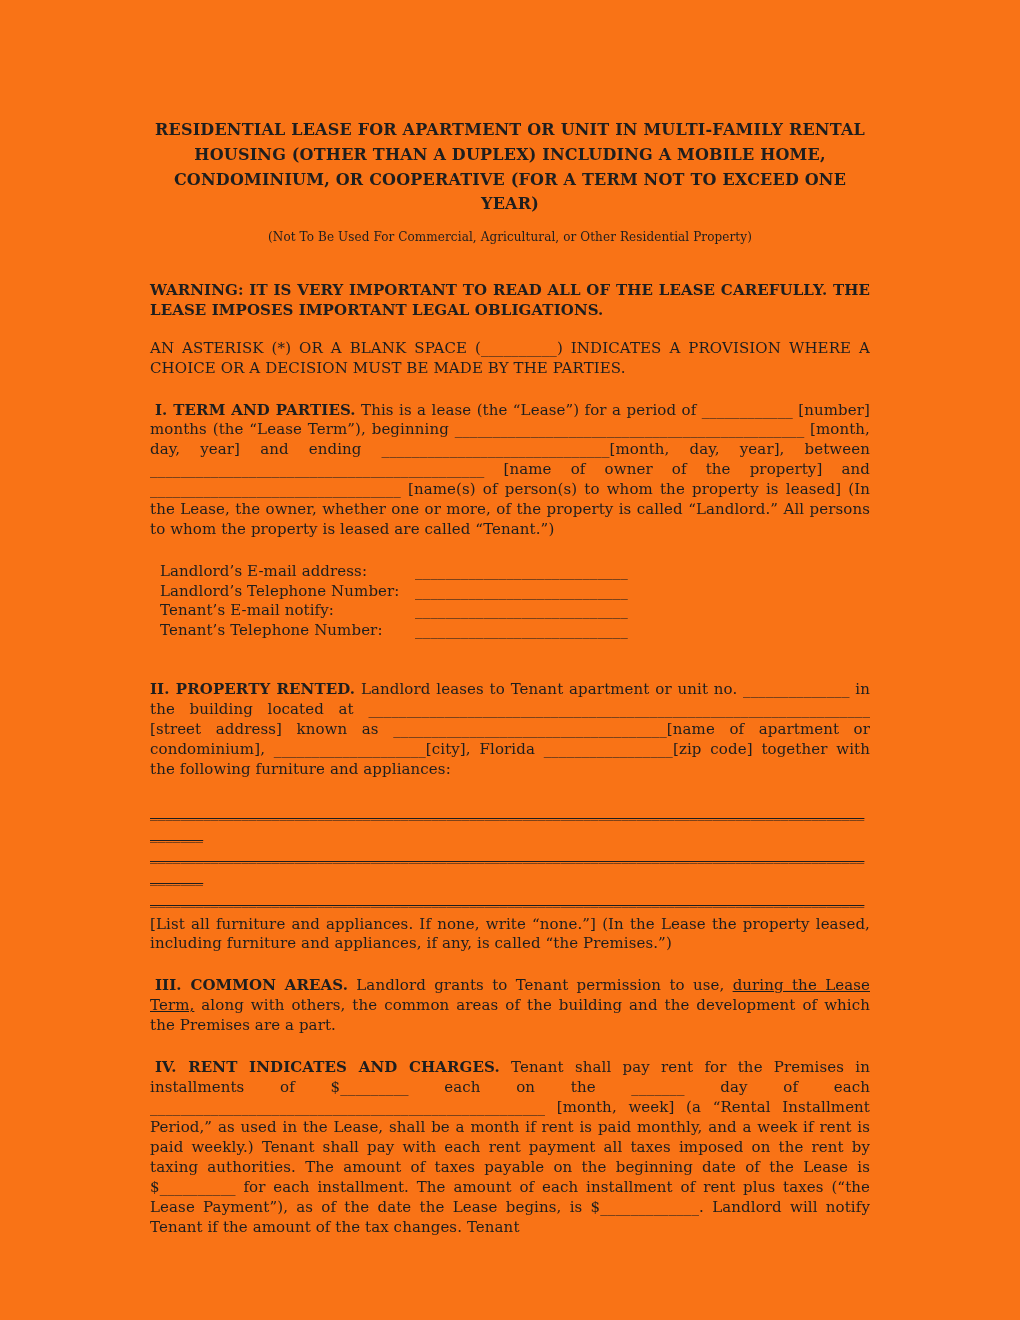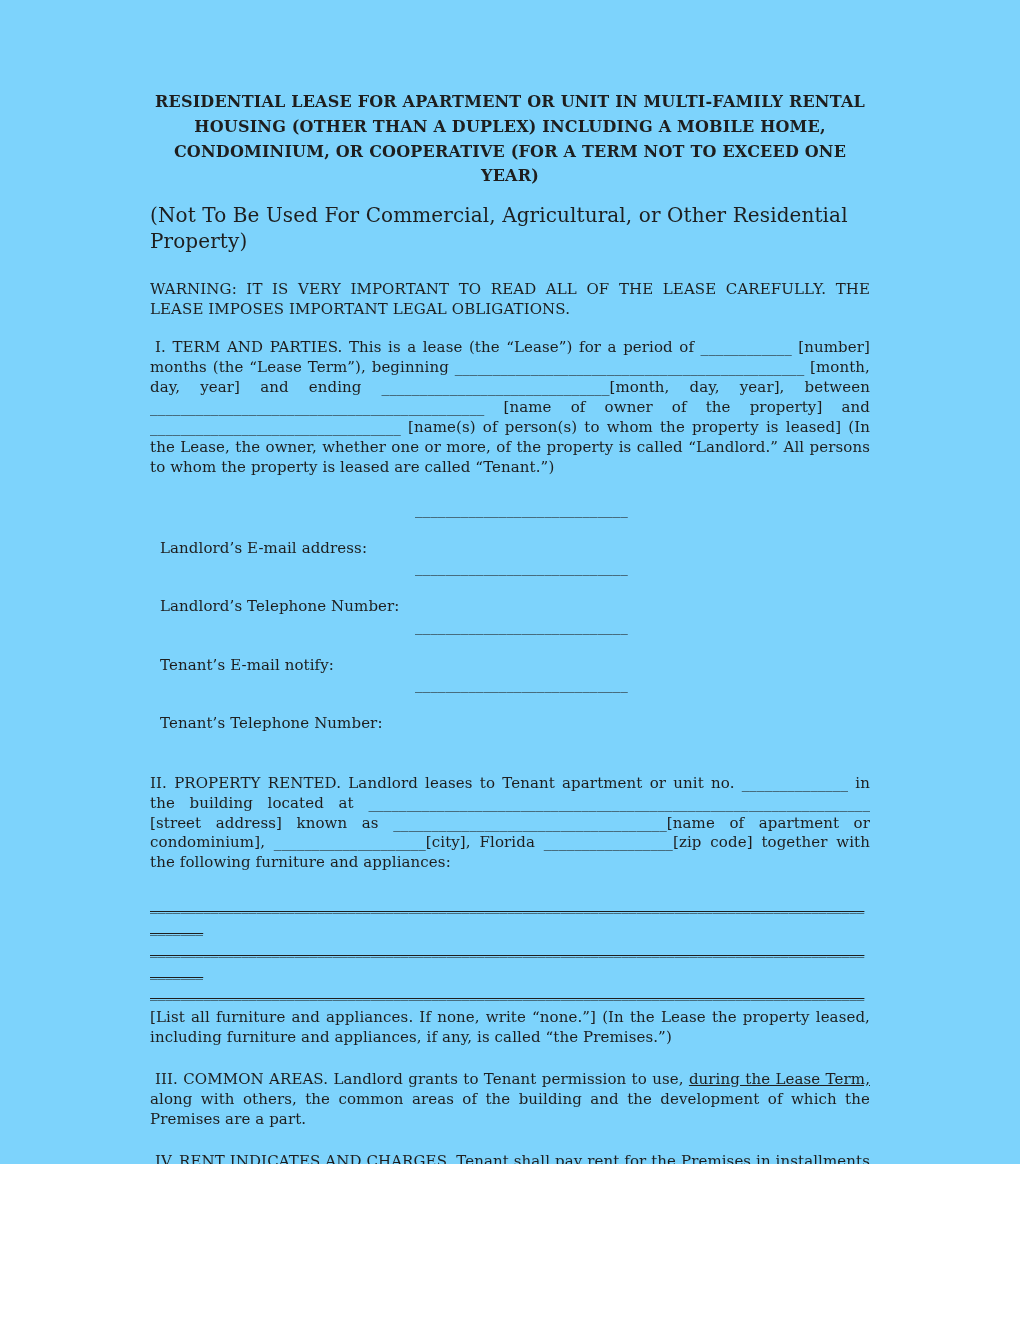--- a/index.html
+++ b/index.html
@@ -3,68 +3,67 @@
 <meta charset="utf-8">
 <style>
   html, body {
     margin: 0;
     padding: 0;
     background: #ffffff;
   }
   .page {
     position: relative;
     width: 1020px;
-    height: 1164px;
+    height: 1320px;
     box-sizing: border-box;
-    padding: 90px 150px 40px 150px;
-    background: #7dd3fc;
+    padding: 118px 150px 40px 150px;
+    background: #f97316;
     font-family: "DejaVu Serif", "Liberation Serif", serif;
     font-size: 15px;
     color: #1e1e1e;
     overflow: hidden;
     letter-spacing: 0.1px;
   }
   .title {
     font-weight: bold;
     text-align: center;
     font-size: 16px;
     line-height: 1.55;
     letter-spacing: 0.2px;
     margin: 0 0 13px 0;
   }
   .subtitle {
-    text-align: left;
-    font-size: 20px;
+    text-align: center;
+    font-size: 12px;
     line-height: 1.3;
-    margin: 0 0 26px 0;
+    margin: 0 0 35px 0;
   }
   .para {
     text-align: justify;
     line-height: 1.33;
     margin: 0 0 18px 0;
   }
-  .mb-sm { margin-bottom: 18px; }
+  .mb-sm { margin-bottom: 18px; font-weight: bold; }
   .mb-md { margin-bottom: 22px; }
   .mb-lg { margin-bottom: 24px; }
-  .sec-head { font-weight: normal; }
+  .sec-head { font-weight: bold; }
   .indent { text-indent: 5px; }
   .underlined { text-decoration: underline; }
 
   .contact-block {
     margin: 2px 0 40px 10px;
     line-height: 1.3;
   }
   .contact-row {
     display: flex;
     white-space: nowrap;
   }
   .contact-label {
     width: 255px;
     flex: 0 0 255px;
-    margin-top: 39px;
   }
   .contact-blank {
     white-space: nowrap;
     text-align: right;
   }
 
   .blank-lines {
     margin: 2px 0 4px 0;
     line-height: 1.45;
   }
@@ -83,20 +82,21 @@
 <body>
 
 <div class="page">
 
   <div class="title">RESIDENTIAL LEASE FOR APARTMENT OR UNIT IN MULTI-FAMILY RENTAL HOUSING (OTHER THAN A DUPLEX) INCLUDING A MOBILE HOME, CONDOMINIUM, OR COOPERATIVE (FOR A TERM NOT TO EXCEED ONE YEAR)</div>
 
   <div class="subtitle">(Not To Be Used For Commercial, Agricultural, or Other Residential Property)</div>
 
   <p class="para mb-sm">WARNING: IT IS VERY IMPORTANT TO READ ALL OF THE LEASE CAREFULLY. THE LEASE IMPOSES IMPORTANT LEGAL OBLIGATIONS.</p>
 
+  <p class="para mb-md">AN ASTERISK (*) OR A BLANK SPACE (__________) INDICATES A PROVISION WHERE A CHOICE OR A DECISION MUST BE MADE BY THE PARTIES.</p>
 
 
   <p class="para mb-md indent">
     <span class="sec-head">I. TERM AND PARTIES.</span>
     <span>This is a lease (the “Lease”) for a period of ____________ [number] months (the “Lease Term”), beginning ______________________________________________ [month, day, year] and ending ______________________________[month, day, year], between ____________________________________________ [name of owner of the property] and _________________________________ [name(s) of person(s) to whom the property is leased] (In the Lease, the owner, whether one or more, of the property is called “Landlord.” All persons to whom the property is leased are called “Tenant.”)</span>
   </p>
 
   <div class="contact-block">
     <div class="contact-row">
       <span class="contact-label">Landlord’s E-mail address:</span>

